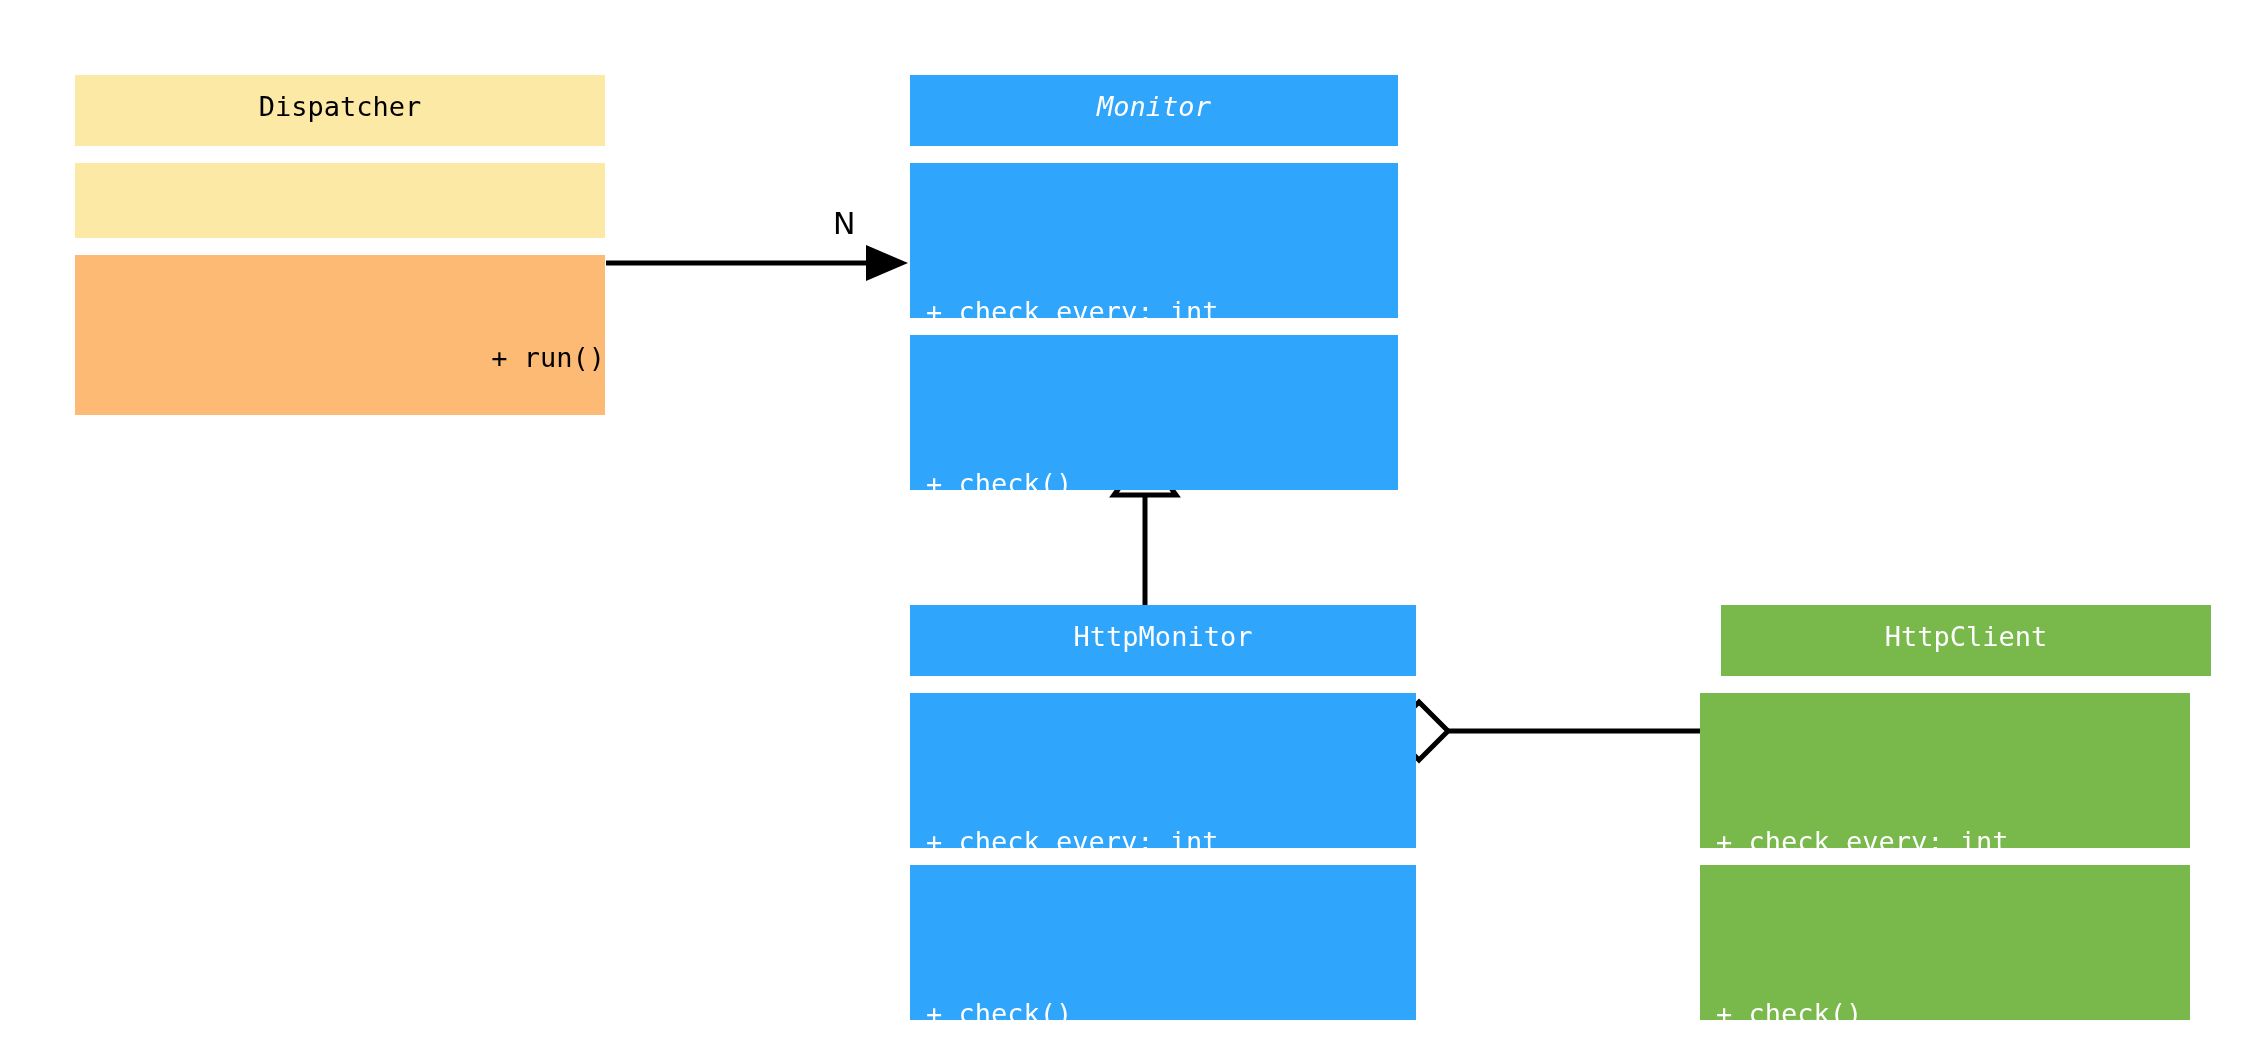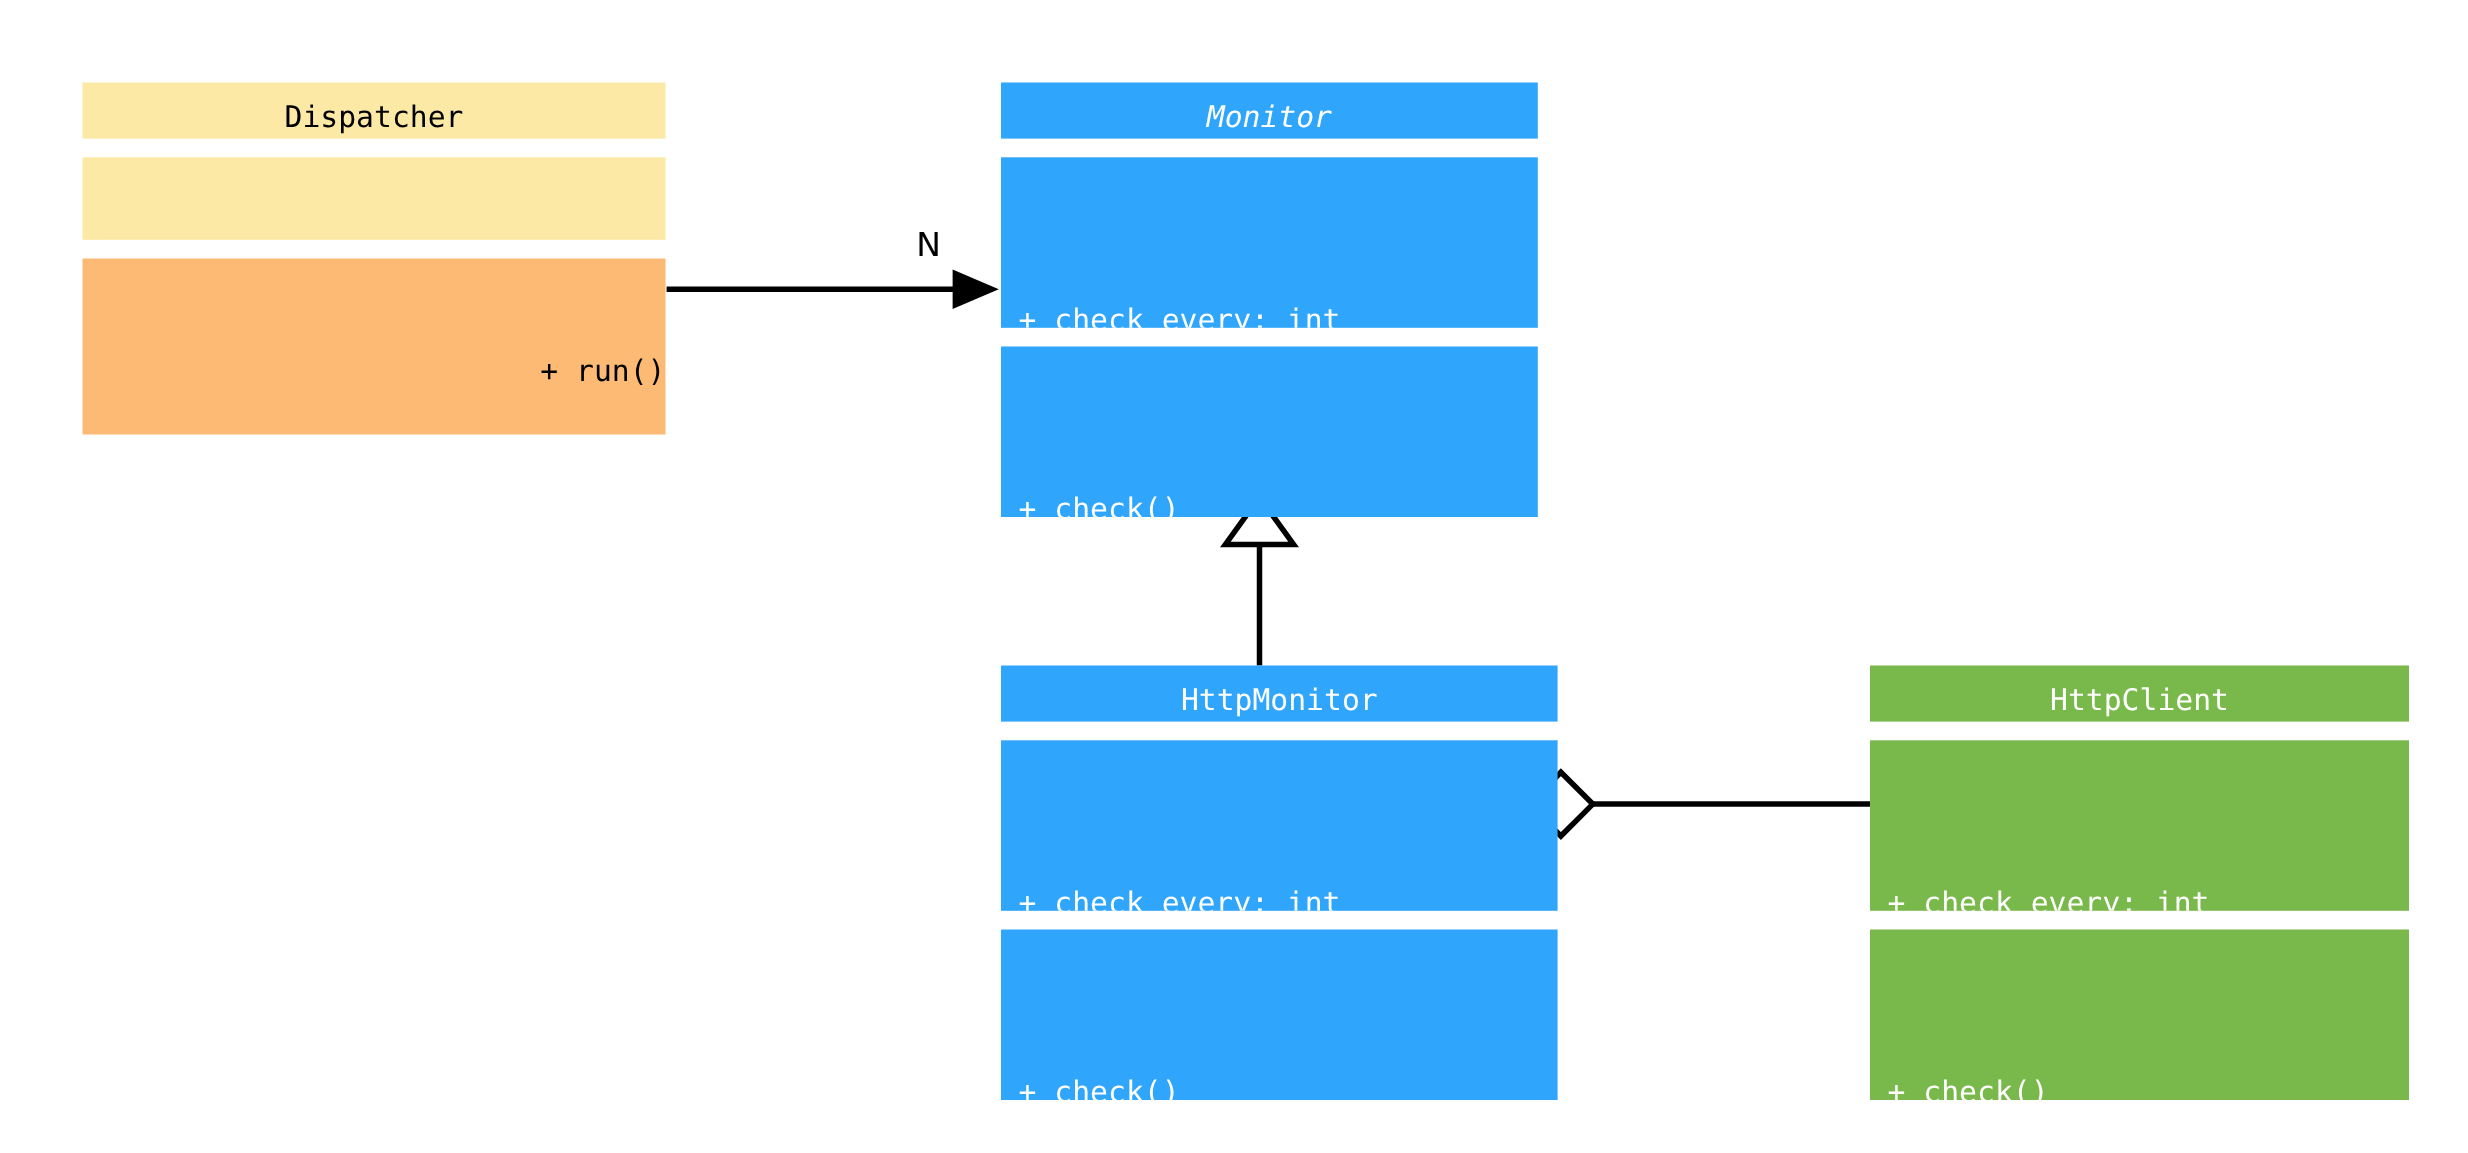--- a/index.html
+++ b/index.html
@@ -30,21 +30,21 @@
   }
   .compartment + .compartment {
     margin-top: 17px;           
   }
   .cls-title {
     text-align: center;
     font-size: 27px;
     line-height: 1;
     letter-spacing: 0px;
     padding-top: 18px;
-    padding-bottom: 6px;
+    padding-bottom: 26px;
   }
   .cls-title.abstract {
     font-style: italic;
   }
   .cls-body {
     font-size: 27px;
     line-height: 34px;
     padding-left: 16px;
     padding-top: 0;
   }
@@ -129,21 +129,21 @@
     <div class="compartment cls-title" style="background:#2fa5fc;">HttpMonitor</div>
     <div class="compartment cls-body" style="background:#2fa5fc; height:155px; padding-top:64px;">
       <div class="member">+ check_every: int</div>
     </div>
     <div class="compartment cls-body" style="background:#2fa5fc; height:155px; padding-top:64px;">
       <div class="member">+ check()</div>
     </div>
   </div>
 
   <div class="uml-class theme-green" style="left:1700px; top:605px; width:490px;">
-    <div class="compartment cls-title" style="background:#79b84a;">HttpClient</div>
+    <div class="compartment cls-title" style="background:#79b84a;margin-left:21px;">HttpClient</div>
     <div class="compartment cls-body" style="background:#79b84a; height:155px; padding-top:64px;">
       <div class="member">+ check_every: int</div>
     </div>
     <div class="compartment cls-body" style="background:#79b84a; height:155px; padding-top:64px;">
       <div class="member">+ check()</div>
     </div>
   </div>
 
 </div>
 

